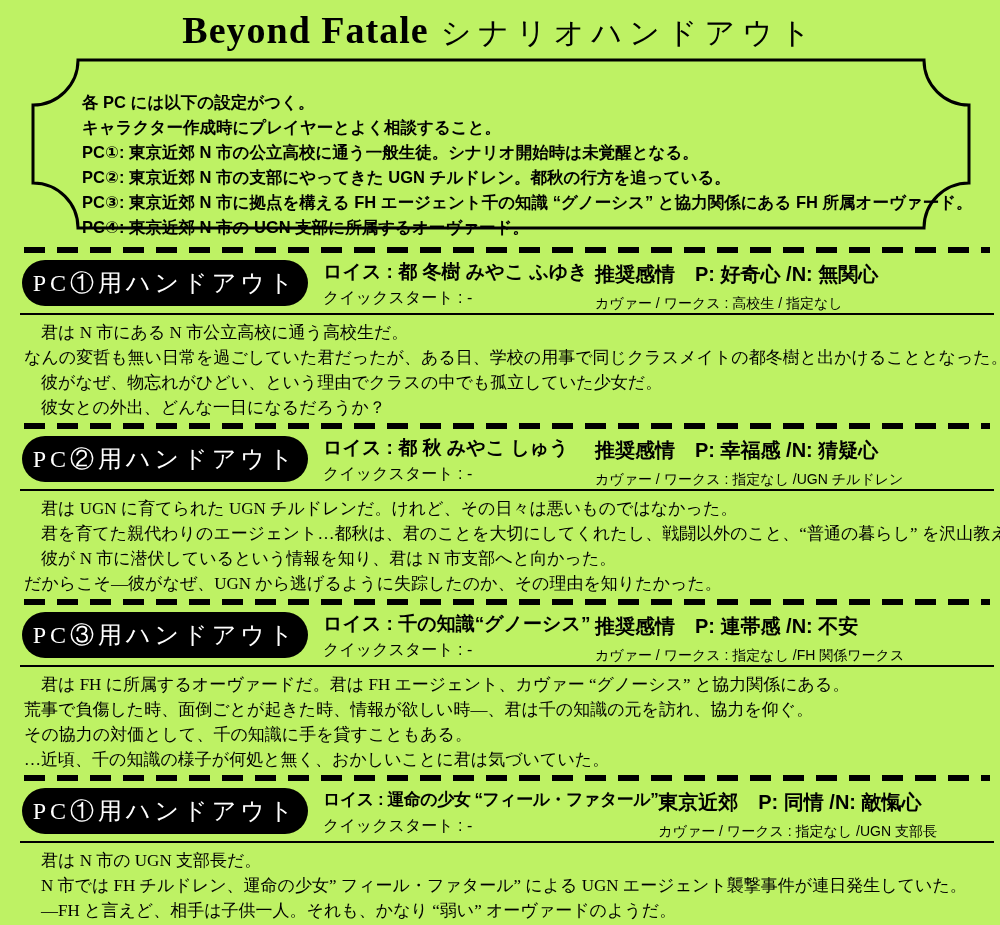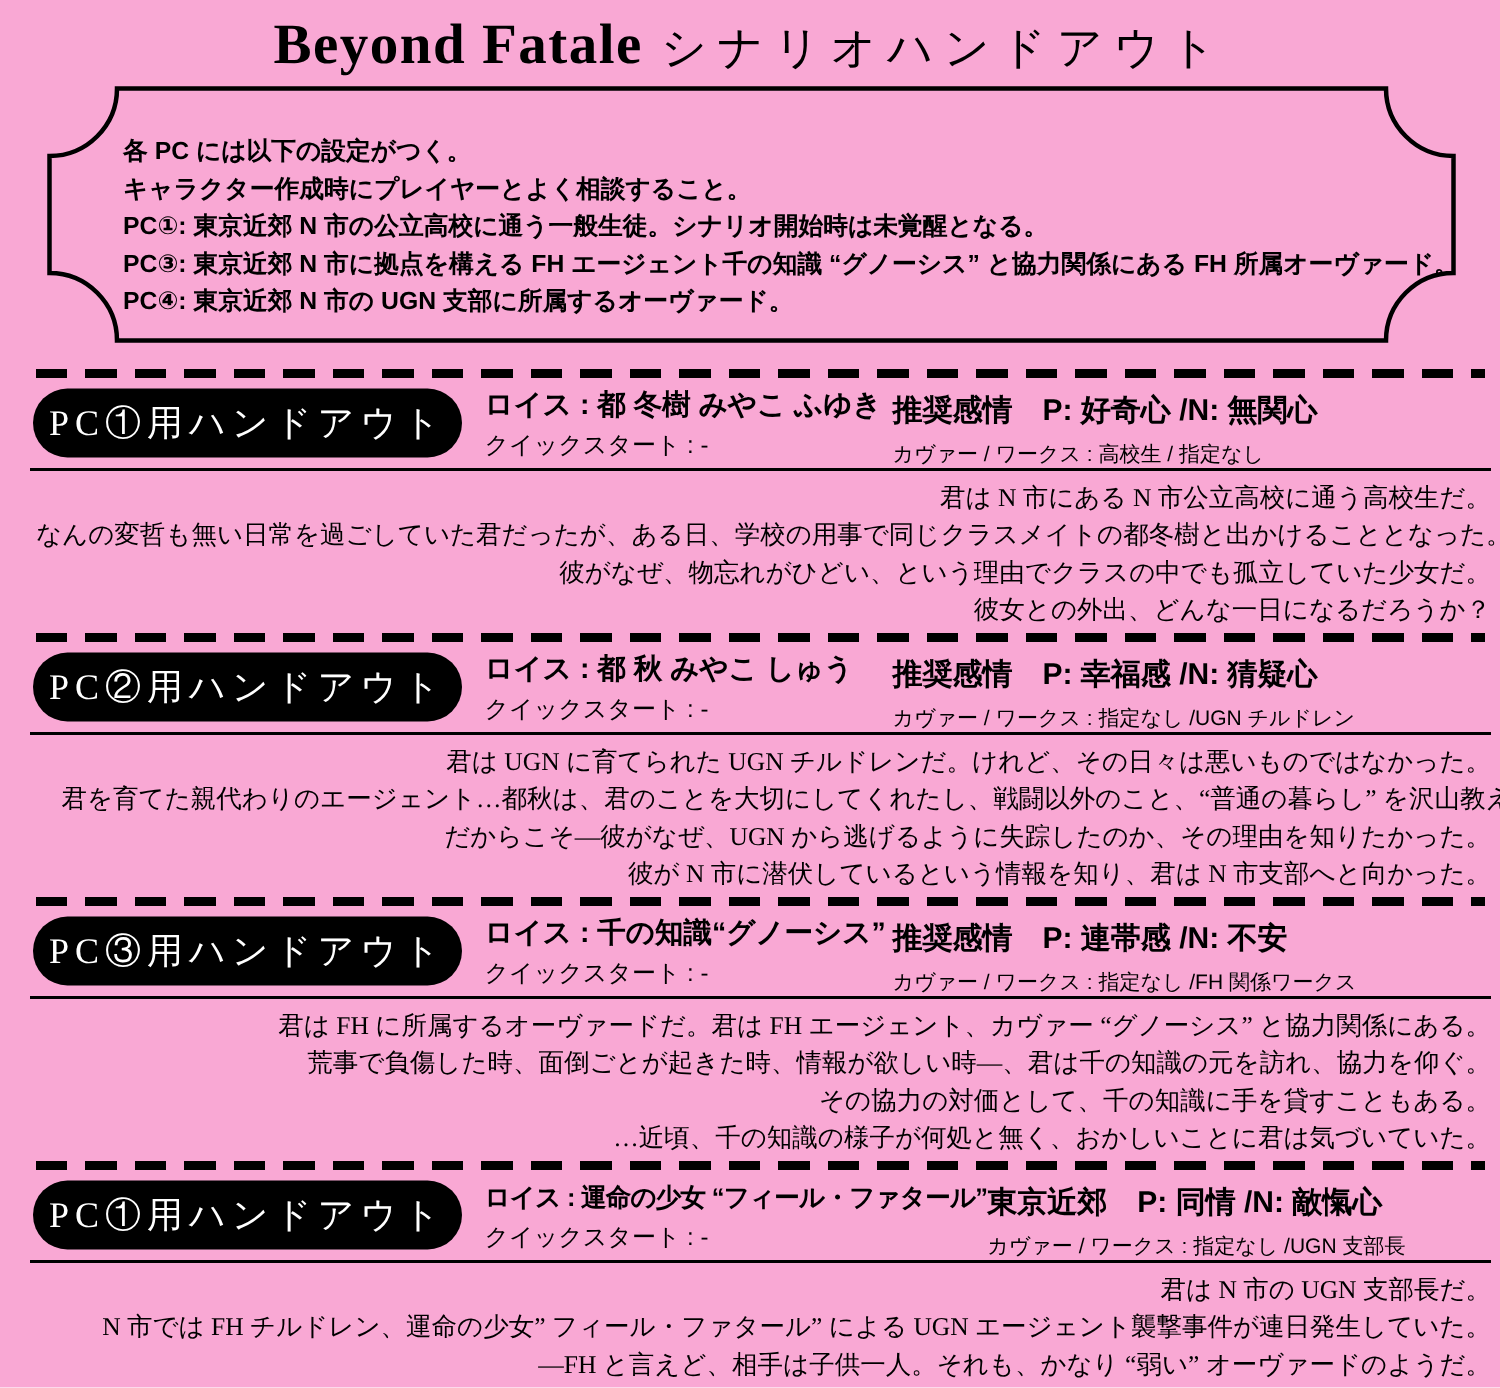--- a/index.html
+++ b/index.html
@@ -1,19 +1,19 @@
 <!DOCTYPE html>
 <html lang="ja"><head>
 <meta charset="utf-8">
 <style>
   html,body{margin:0;padding:0;background:#ffffff;}
   .page{
     position:relative;
     width:1000px;height:925px;
-    background:#f9a8d4;color:#000;
+    background:#bef264;color:#000;
     overflow:hidden;
     font-family:"Liberation Serif","DejaVu Serif",serif;
   }
   
   .title{ text-align:center; padding-top:8px; white-space:nowrap; }
   .title-en{
     font-family:"Liberation Serif","DejaVu Serif",serif;
     font-weight:bold; font-size:38px; letter-spacing:1px;
   }
   .title-ja{
@@ -59,41 +59,41 @@
   }
   .cover{
     font-family:"Liberation Sans","DejaVu Sans",sans-serif;
     font-size:14px; margin-top:7px;
   }
   .hline{ border-top:2px solid #000; margin:5px 6px 0 20px; }
   .hbody{ padding:5px 6px 3px 24px; }
   .hbody p{
     margin:0; font-size:17px; line-height:25px; white-space:nowrap;
     font-family:"Liberation Serif","DejaVu Serif",serif;
-    text-align:right;
   }
   .handout.s4 .lois{ font-size:17px; letter-spacing:-0.5px; }
 </style>
 </head>
 <body>
 
 <div class="page">
 
   <div class="title">
     <span class="title-en">Beyond Fatale</span><span class="title-ja">シナリオハンドアウト</span>
   </div>
 
   <div class="intro-frame">
     <svg class="frame-svg" viewBox="0 0 1000 178" xmlns="http://www.w3.org/2000/svg">
       <path d="M 78 4 H 924 A 45 45 0 0 0 969 49 V 127 A 45 45 0 0 0 924 172 H 78 A 45 45 0 0 0 33 127 V 49 A 45 45 0 0 0 78 4 Z" fill="none" stroke="#000" stroke-width="3"></path>
     </svg>
     <div class="intro-lines">
       <div>各 PC には以下の設定がつく。</div>
       <div>キャラクター作成時にプレイヤーとよく相談すること。</div>
       <div>PC①: 東京近郊 N 市の公立高校に通う一般生徒。シナリオ開始時は未覚醒となる。</div>
+      <div>PC②: 東京近郊 N 市の支部にやってきた UGN チルドレン。都秋の行方を追っている。</div>
       <div>PC③: 東京近郊 N 市に拠点を構える FH エージェント千の知識 “グノーシス” と協力関係にある FH 所属オーヴァード。</div>
       <div>PC④: 東京近郊 N 市の UGN 支部に所属するオーヴァード。</div>
     </div>
   </div>
 
   <section class="handout first">
     <div class="dashes"></div>
     <div class="hrow">
       <div class="hlabel">PC①用ハンドアウト</div>
       <div class="hmid">
@@ -124,22 +124,22 @@
       </div>
       <div class="hright">
         <div class="emotion">推奨感情　P: 幸福感 /N: 猜疑心</div>
         <div class="cover">カヴァー / ワークス : 指定なし /UGN チルドレン</div>
       </div>
     </div>
     <div class="hline"></div>
     <div class="hbody">
       <p>　君は UGN に育てられた UGN チルドレンだ。けれど、その日々は悪いものではなかった。</p>
       <p>　君を育てた親代わりのエージェント…都秋は、君のことを大切にしてくれたし、戦闘以外のこと、“普通の暮らし” を沢山教えてくれた。</p>
+      <p>　彼が N 市に潜伏しているという情報を知り、君は N 市支部へと向かった。</p>
       <p>だからこそ―彼がなぜ、UGN から逃げるように失踪したのか、その理由を知りたかった。</p>
-      <p>　彼が N 市に潜伏しているという情報を知り、君は N 市支部へと向かった。</p>
     </div>
   </section>
 
   <section class="handout">
     <div class="dashes"></div>
     <div class="hrow">
       <div class="hlabel">PC③用ハンドアウト</div>
       <div class="hmid">
         <div class="lois">ロイス : 千の知識“グノーシス”</div>
         <div class="qs">クイックスタート : -</div>

